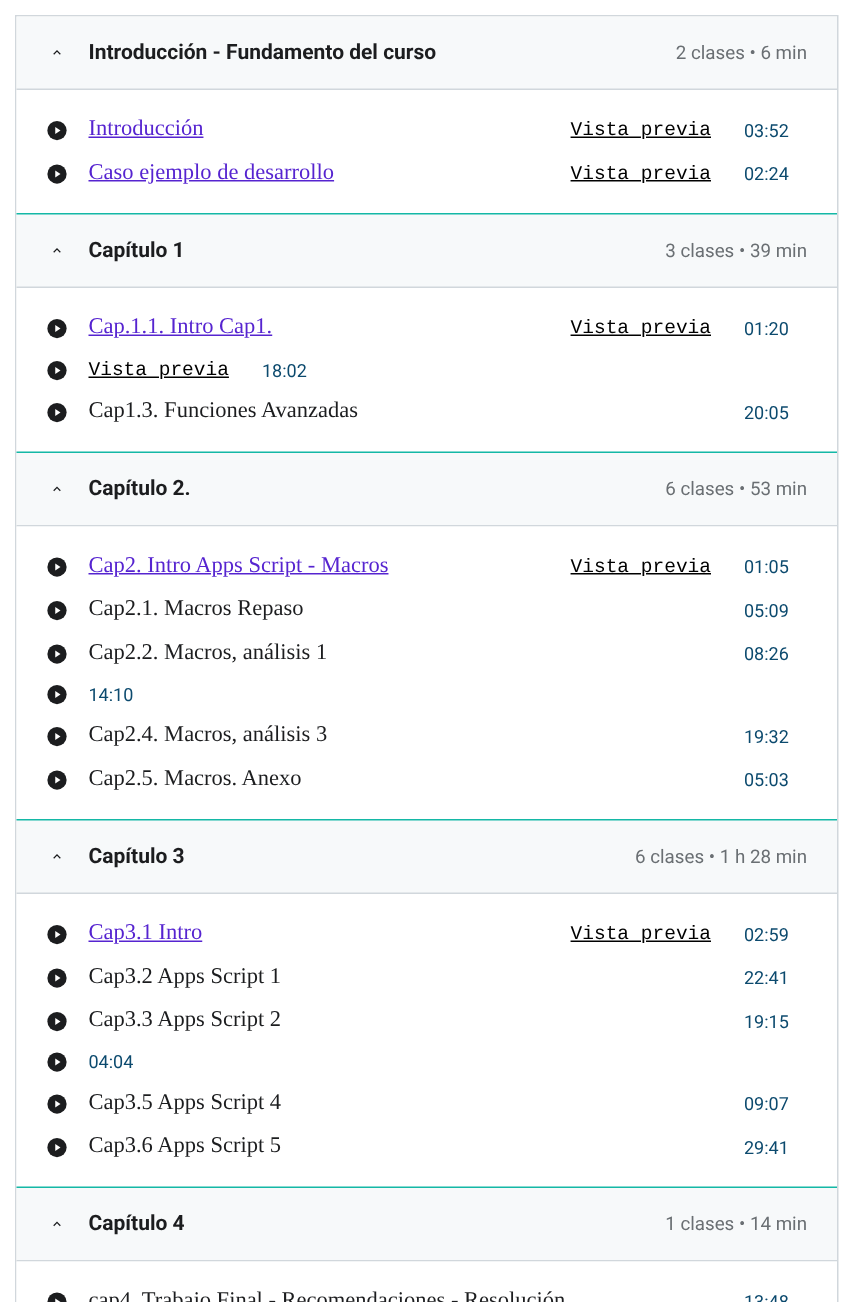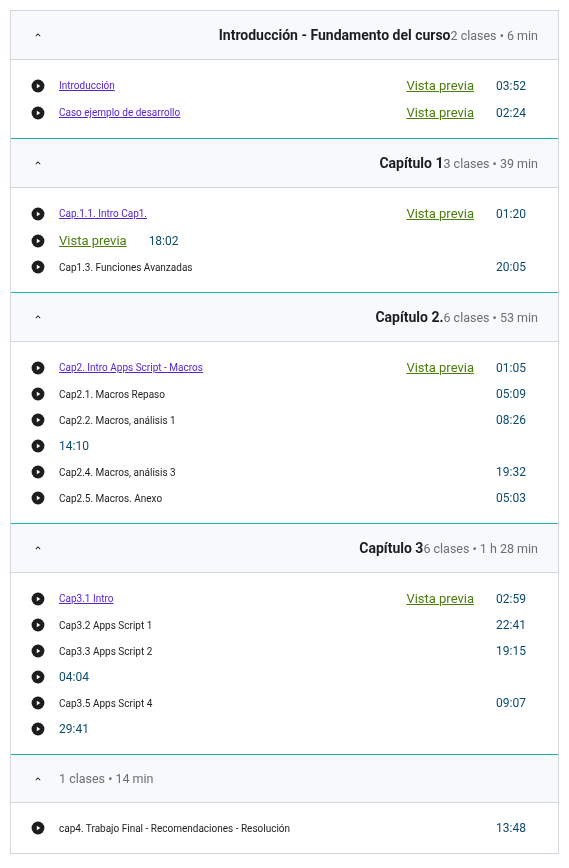--- a/index.html
+++ b/index.html
@@ -14,21 +14,20 @@
   .course-sections {
     border: 1px solid #d1d7dc;
   }
   .section-header {
     display: flex;
     align-items: center;
     padding: 16px 20px;
     background: #f7f9fa;
     border-bottom: 1px solid #d1d7dc;
     cursor: pointer;
-    text-align: right;
   }
   .section-header:not(:first-child) {
     border-top: 1px solid #14b8a6;
   }
   .chevron {
     flex: 0 0 auto;
     width: 14px;
     height: 14px;
     margin-right: 14px;
     display: flex;
@@ -69,36 +68,38 @@
     align-items: center;
     justify-content: center;
   }
   .play-icon svg {
     width: 14px;
     height: 14px;
     fill: #1c1d1f;
   }
   .lecture-title {
     flex: 1 1 auto;
-    font-size: 10px;
+    font-size: 15px;
     color: #1c1d1f;
     padding-right: 8px;
+    font-family: Liberation Serif, serif;
   }
   .lecture-title.link {
     color: #5624d0;
     text-decoration: underline;
     cursor: pointer;
   }
   .preview-link {
     flex: 0 0 auto;
-    color: #4d7c0f;
+    color: #000000;
     text-decoration: underline;
     font-size: 13px;
     margin-right: 22px;
     cursor: pointer;
+    font-family: Liberation Mono, monospace;
   }
   .lecture-duration {
     flex: 0 0 auto;
     width: 42px;
     text-align: left;
     color: #0c4a6e;
     font-size: 12px;
   }
 </style>
 </head>
@@ -311,29 +312,31 @@
         <span class="lecture-title">Cap3.5 Apps Script 4</span>
         <span class="lecture-duration">09:07</span>
       </div>
       <div class="lecture-row">
         <span class="play-icon">
           <svg viewBox="0 0 24 24">
             <circle cx="12" cy="12" r="11" fill="#1c1d1f"></circle>
             <path d="M10 8l6 4-6 4z" fill="#fff"></path>
           </svg>
         </span>
+        <span class="lecture-title">Cap3.6 Apps Script 5</span>
         <span class="lecture-duration">29:41</span>
       </div>
     </div>
     <div class="section-header">
       <span class="chevron">
         <svg viewBox="0 0 24 24">
           <path d="M7.4 15.4 6 14l6-6 6 6-1.4 1.4L12 10.8z"></path>
         </svg>
       </span>
+      <span class="section-title">Capítulo 4</span>
       <span class="section-meta">1 clases • 14 min</span>
     </div>
     <div class="lecture-list">
       <div class="lecture-row">
         <span class="play-icon">
           <svg viewBox="0 0 24 24">
             <circle cx="12" cy="12" r="11" fill="#1c1d1f"></circle>
             <path d="M10 8l6 4-6 4z" fill="#fff"></path>
           </svg>
         </span>

